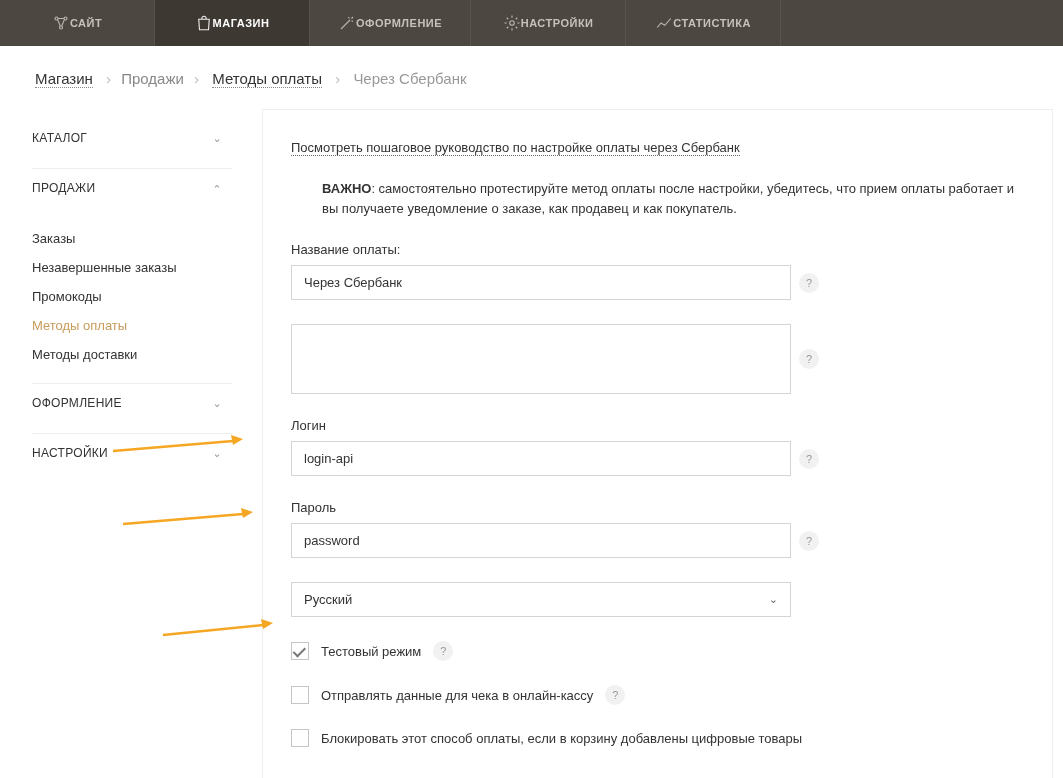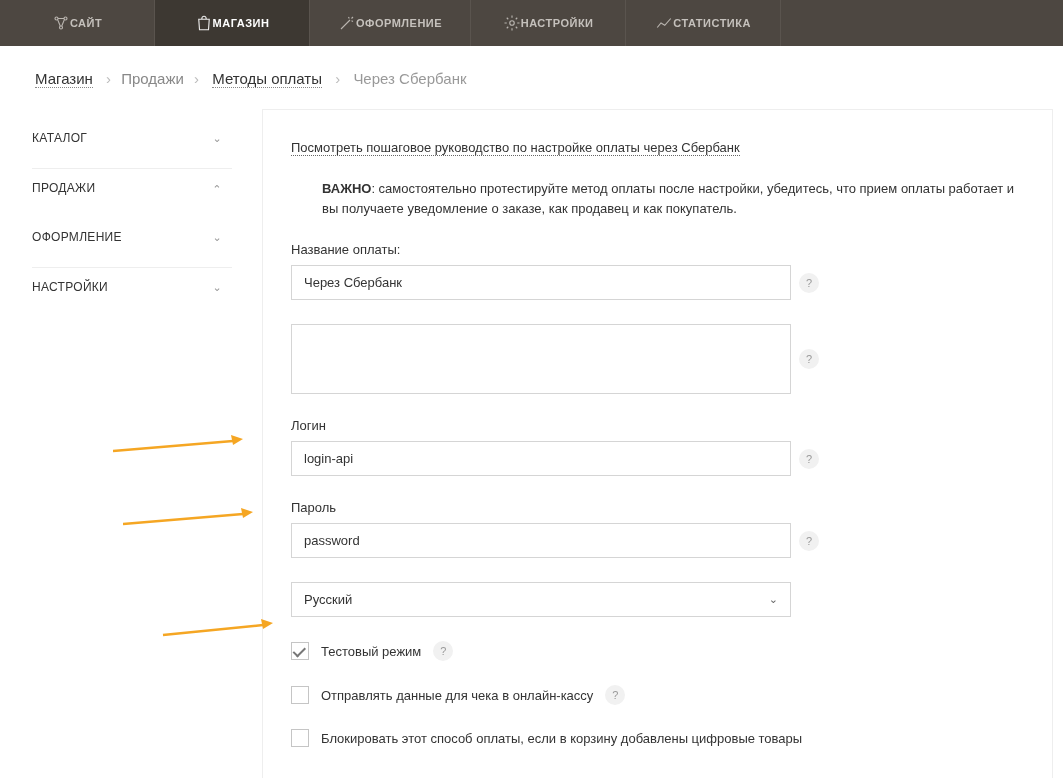--- a/index.html
+++ b/index.html
@@ -284,20 +284,27 @@
 <div class="layout">
 
   <div class="sidebar">
     <div class="side-group-head">
       <span>КАТАЛОГ</span>
       <span class="side-chevron">⌄</span>
     </div>
     <div class="side-group-head" style="border-bottom:none">
       <span>ПРОДАЖИ</span>
       <span class="side-chevron" style="transform:rotate(180deg)">⌄</span>
+    </div>
+    <div class="side-sub" style="border-bottom:1px solid #eee">
+      <div class="side-sub-item">Заказы</div>
+      <div class="side-sub-item">Незавершенные заказы</div>
+      <div class="side-sub-item">Промокоды</div>
+      <div class="side-sub-item active">Методы оплаты</div>
+      <div class="side-sub-item">Методы доставки</div>
     </div>
     <div class="side-group-head">
       <span>ОФОРМЛЕНИЕ</span>
       <span class="side-chevron">⌄</span>
     </div>
     <div class="side-group-head" style="border-bottom:none">
       <span>НАСТРОЙКИ</span>
       <span class="side-chevron">⌄</span>
     </div>
   </div>

